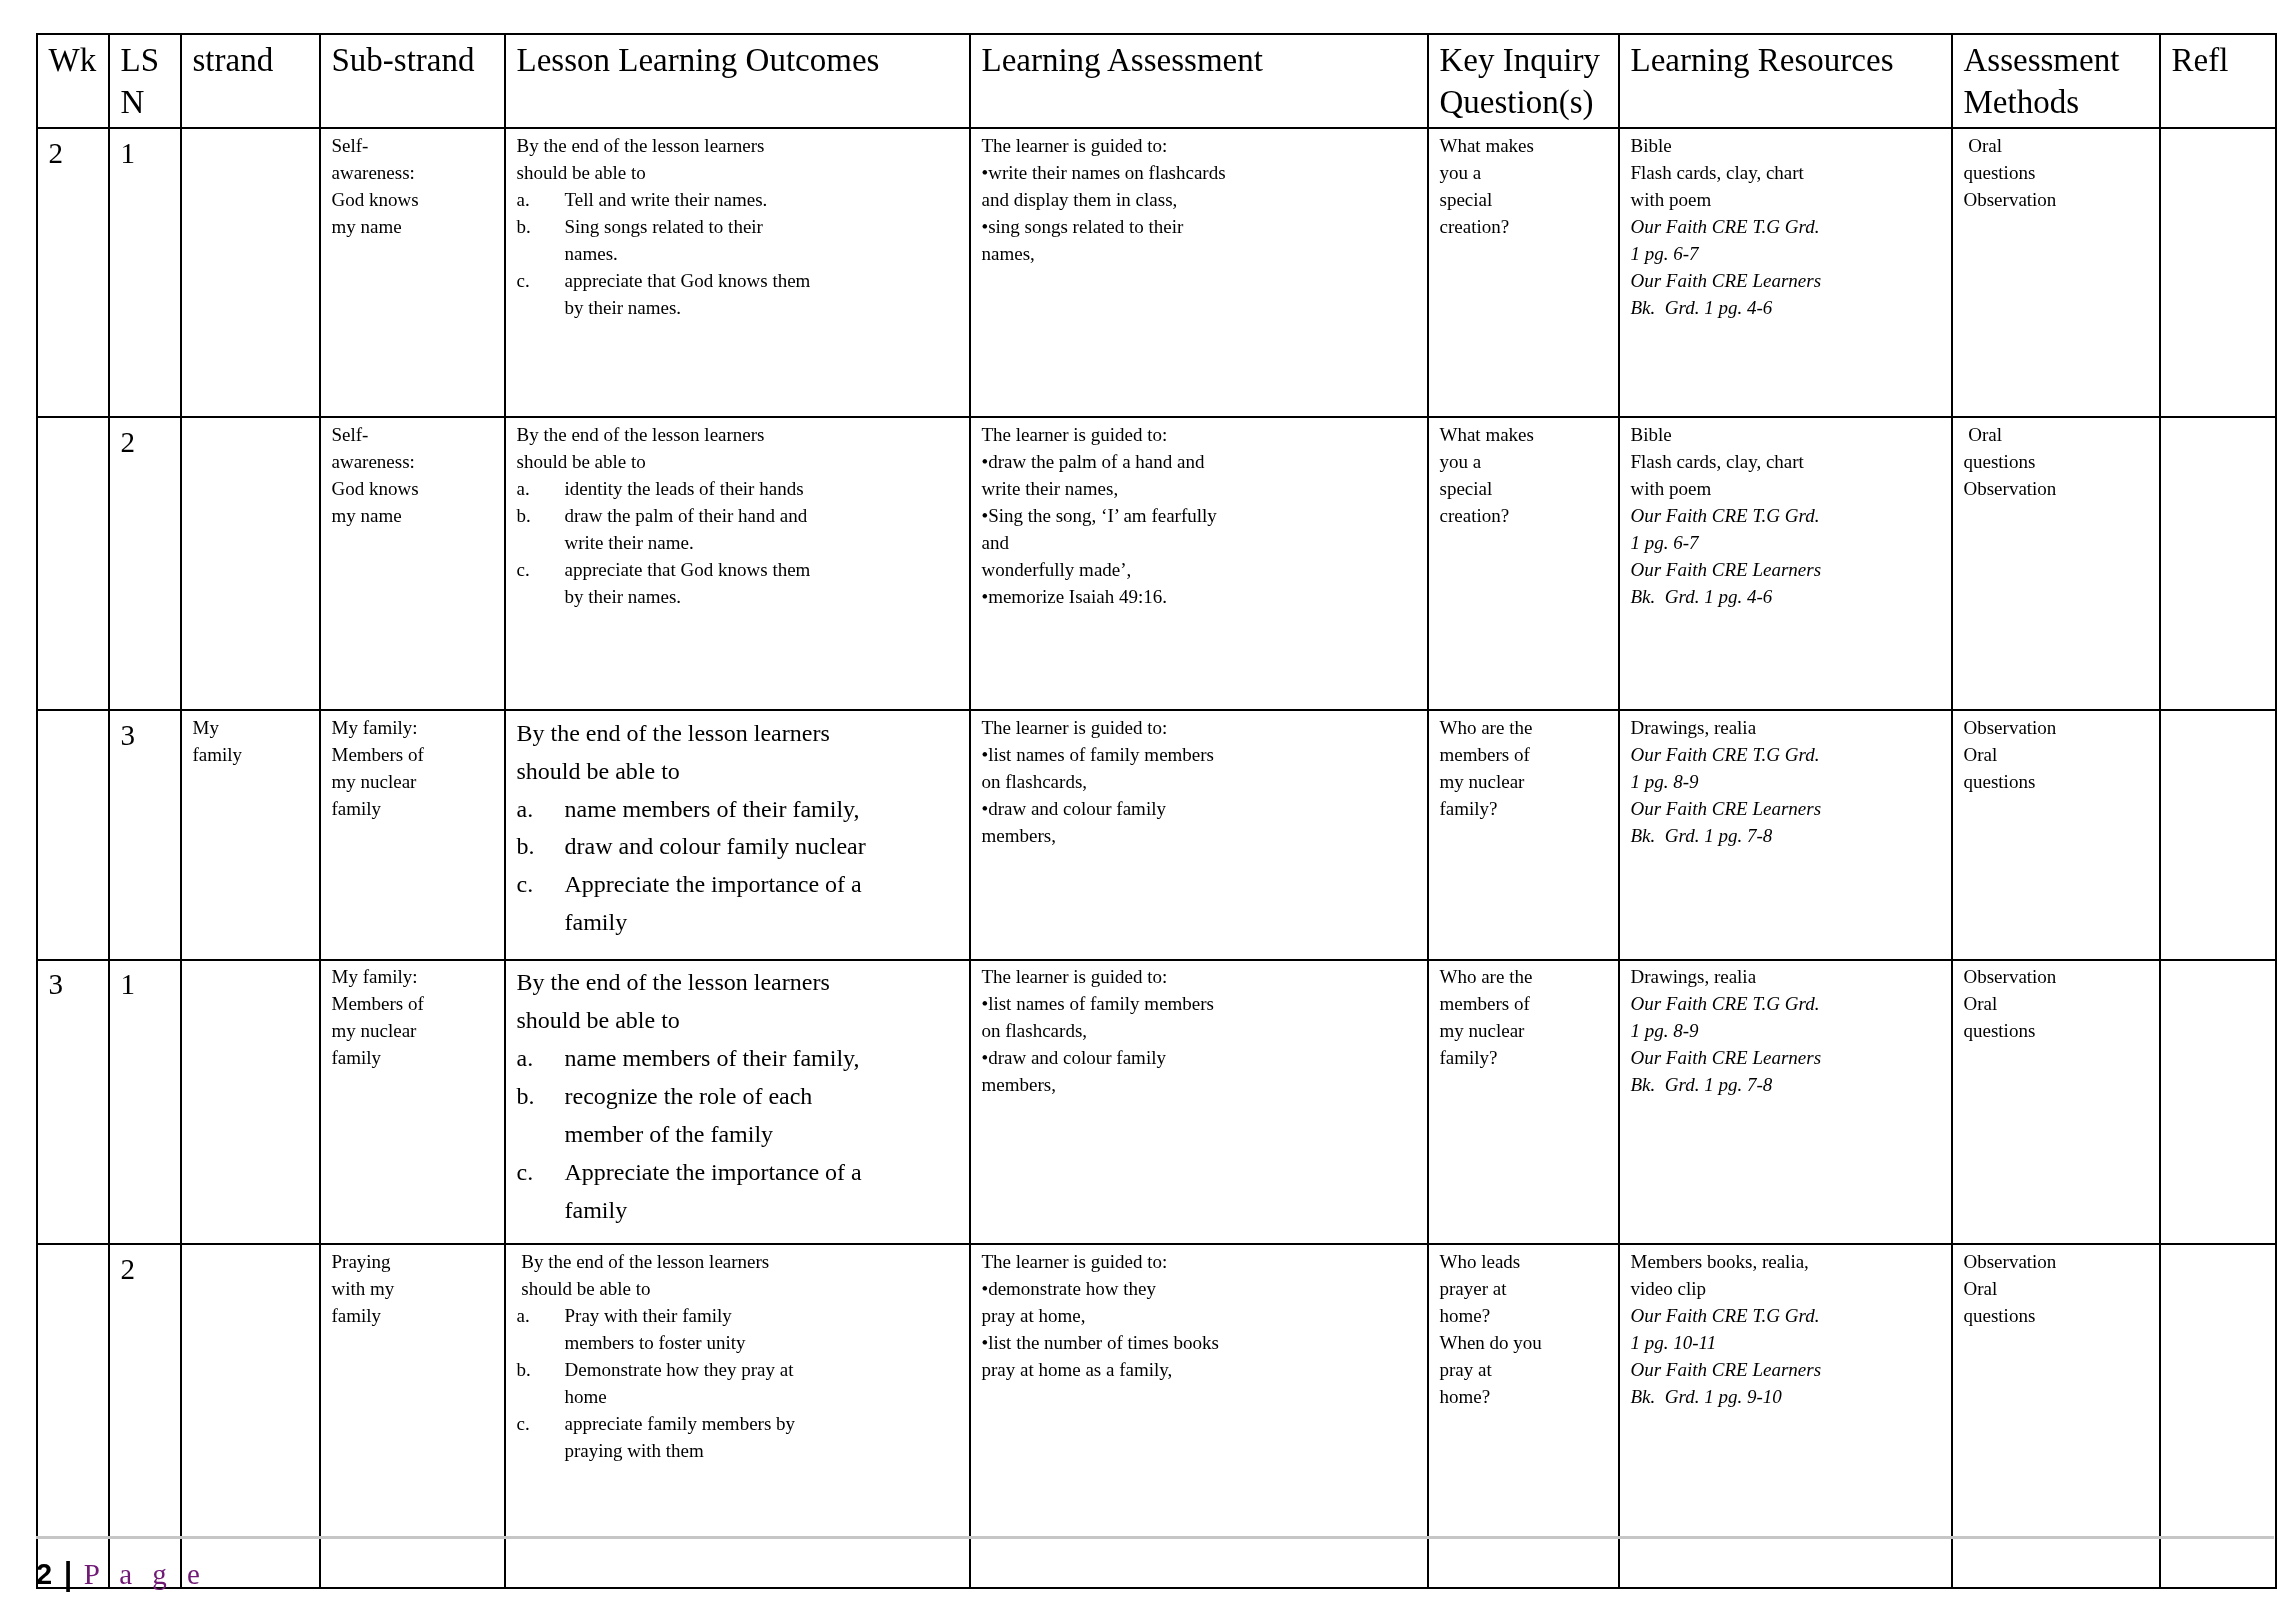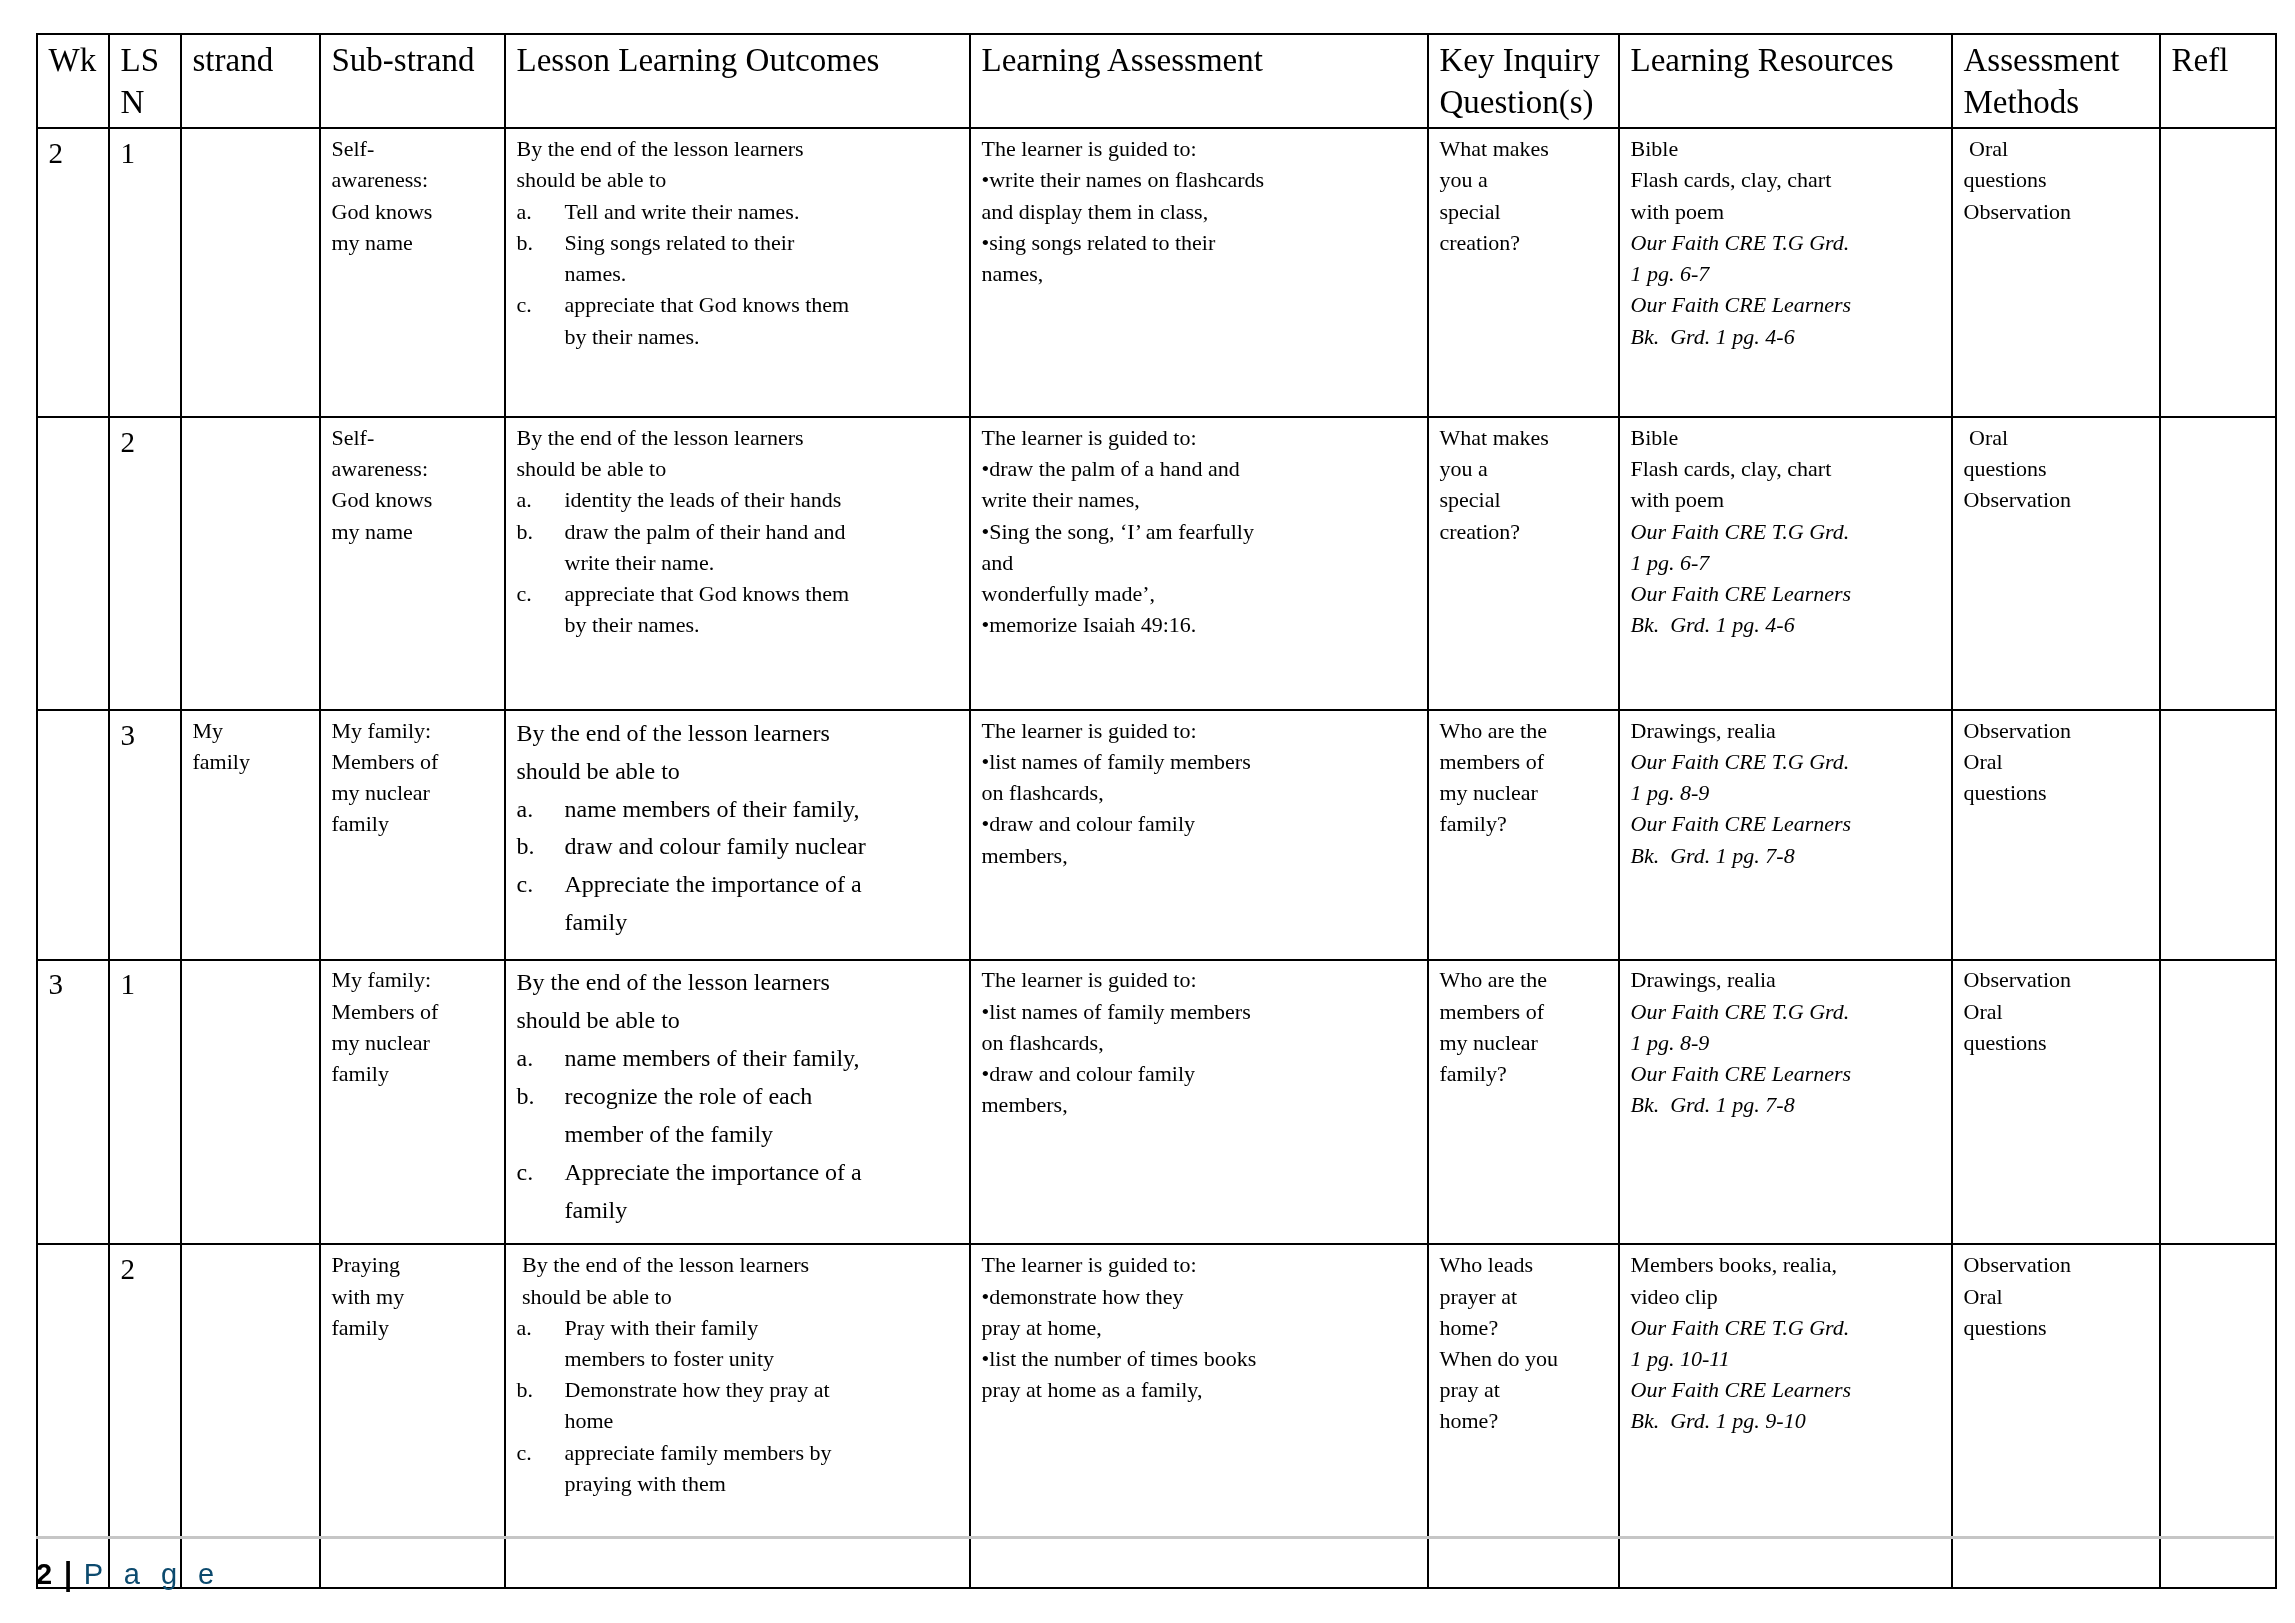--- a/index.html
+++ b/index.html
@@ -2,21 +2,21 @@
 <html style="font-size:10.5px"><head>
 <meta charset="utf-8">
 <style>
   html,body{margin:0;padding:0;background:#ffffff;}
   body{width:2295px;height:1623px;position:relative;font-family:"Liberation Serif","DejaVu Serif",serif;color:#000;}
   .page{position:absolute;inset:0;background:#fff;}
 
   table.sow{position:absolute;left:36px;top:33px;width:2238px;border-collapse:collapse;table-layout:fixed;}
   table.sow th,table.sow td{border:2.6px solid #000;vertical-align:top;padding:3.9px 10.5px 3.9px 10.5px;overflow:hidden;}
   thead th{font-weight:normal;font-size:33px;line-height:1.28;text-align:left;white-space:pre-line;border-bottom:5.9px solid #000;height:63px;}
-  tbody td{font-size:22px;line-height:1.42;}
+  tbody td{font-size:19px;line-height:1.42;}
   tr.row-0 td{height:279px;}
   tr.row-1 td{height:283px;}
   tr.row-2 td{height:240px;}
   tr.row-3 td{height:275px;}
   tr.row-4 td{height:334px;}
 
   .pre{white-space:pre-wrap;}
   td.c-wk,td.c-lsn{font-size:29px;}
   td.c-out .intro{white-space:pre-wrap;}
   td.c-out.small{font-size:24px;line-height:1.58;}
@@ -26,21 +26,21 @@
   .bullet{white-space:pre-wrap;}
   .bullet::before{content:"\2022 ";}
   .res-line{white-space:pre-wrap;}
   .res-line.italic{font-style:italic;}
 
   .footer{position:absolute;left:36px;top:1536px;width:2238px;}
   .footer-rule{height:3.3px;background:#c6c6c6;margin-bottom:18.3px;}
   .footer-text{font-family:"Liberation Sans","DejaVu Sans",sans-serif;font-size:29px;display:flex;align-items:center;gap:11.8px;}
   .pg-num{font-weight:bold;color:#000;}
   .pg-sep{font-weight:bold;color:#000;transform:scaleY(1.15);}
-  .pg-label{color:#0c4a6e;letter-spacing:6.5px;}
+  .pg-label{color:#701a75;letter-spacing:6.5px;font-family:Liberation Serif, serif;}
 </style>
 </head>
 <body>
 
 <div class="page">
 
   <table class="sow">
     <colgroup>
       <col style="width:72px">
         <col style="width:72px">

